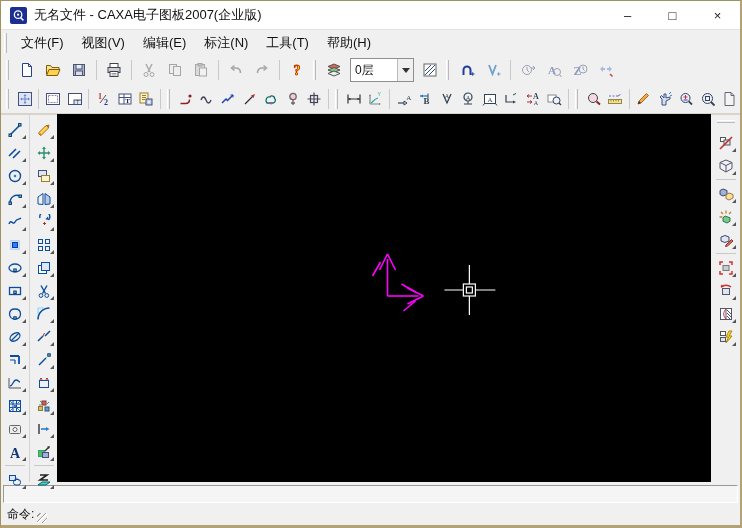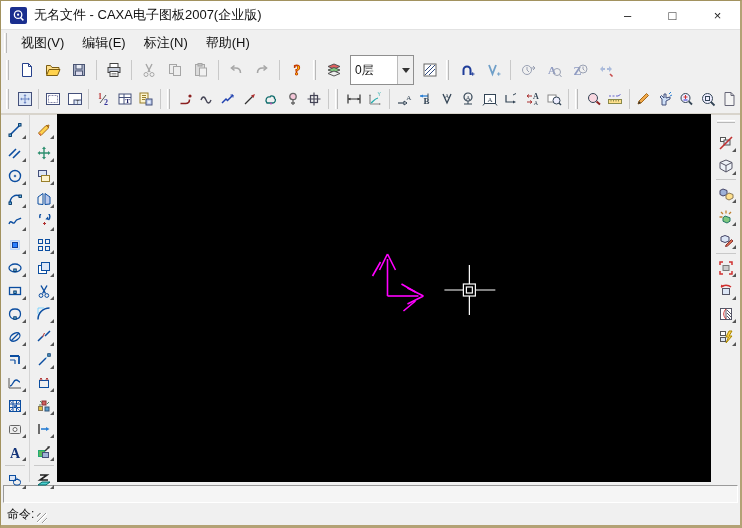--- a/index.html
+++ b/index.html
@@ -23,21 +23,21 @@
   .tb1{height:30px;}
   .tb2{height:29px;border-bottom:1px solid #d8d4cc;}
   .tbtn{width:26px;height:26px;display:flex;align-items:center;justify-content:center;
     background:transparent;border:none;padding:0;}
   .tb2 .tbtn{width:23px;height:25px;}
   .tbtn svg{display:block;}
   .sep{width:1px;height:20px;background:#c9c9c9;margin:0 4px;flex:0 0 auto;}
   .tb2 .sep{margin:0 3px;}
   .grip{width:3px;height:20px;border-left:1px solid #fff;border-right:1px solid #b9b9b9;
     margin:0 5px 0 3px;flex:0 0 auto;}
-  .combo{height:30px;background:#fff;border:1px solid #8f8f8f;display:flex;align-items:center;
+  .combo{height:24px;background:#fff;border:1px solid #8f8f8f;display:flex;align-items:center;
     font-size:12px;color:#111;margin:0 3px;}
   .combo .val{padding:0 4px;white-space:nowrap;overflow:hidden;}
   .combo .arrow{margin-left:auto;width:16px;height:100%;background:#f0f0f0;border-left:1px solid #bbb;
     display:flex;align-items:center;justify-content:center;}
   .combo .arrow::after{content:"";border:4px solid transparent;border-top:5px solid #333;margin-top:5px;}
   .color-line{width:44px;height:2px;margin-left:6px;flex:0 0 auto;}
   .bylayer{font-family:"DejaVu Serif",serif;font-size:11px;letter-spacing:1px;margin-left:14px;}
   
   .main{flex:1 1 auto;display:flex;min-height:0;}
   .side-left{width:56px;background:#f0f0f0;display:flex;border-top:1px solid #d8d4cc;}
@@ -83,23 +83,25 @@
     <span class="title-text">无名文件 - CAXA电子图板2007(企业版)</span>
     <span class="win-controls">
       <button class="win-btn">–</button>
       <button class="win-btn">□</button>
       <button class="win-btn">×</button>
     </span>
   </div>
 
   <div class="menubar">
     <span class="grip"></span>
+  <span class="menu-item">文件(F)</span>
       <span class="menu-item">视图(V)</span>
       <span class="menu-item">编辑(E)</span>
       <span class="menu-item">标注(N)</span>
+      <span class="menu-item">工具(T)</span>
       <span class="menu-item">帮助(H)</span>
     </div>
 
   <div class="toolbar tb1">
       <span class="grip"></span>
       <button class="tbtn">
         <span style="display: flex;">
           <svg viewBox="0 0 16 16" width="16" height="16">
             <path d="M3.5 1.5h6l3 3v10h-9z" fill="#fff" stroke="#26418c"></path>
             <path d="M9.5 1.5v3h3" fill="none" stroke="#26418c"></path>

